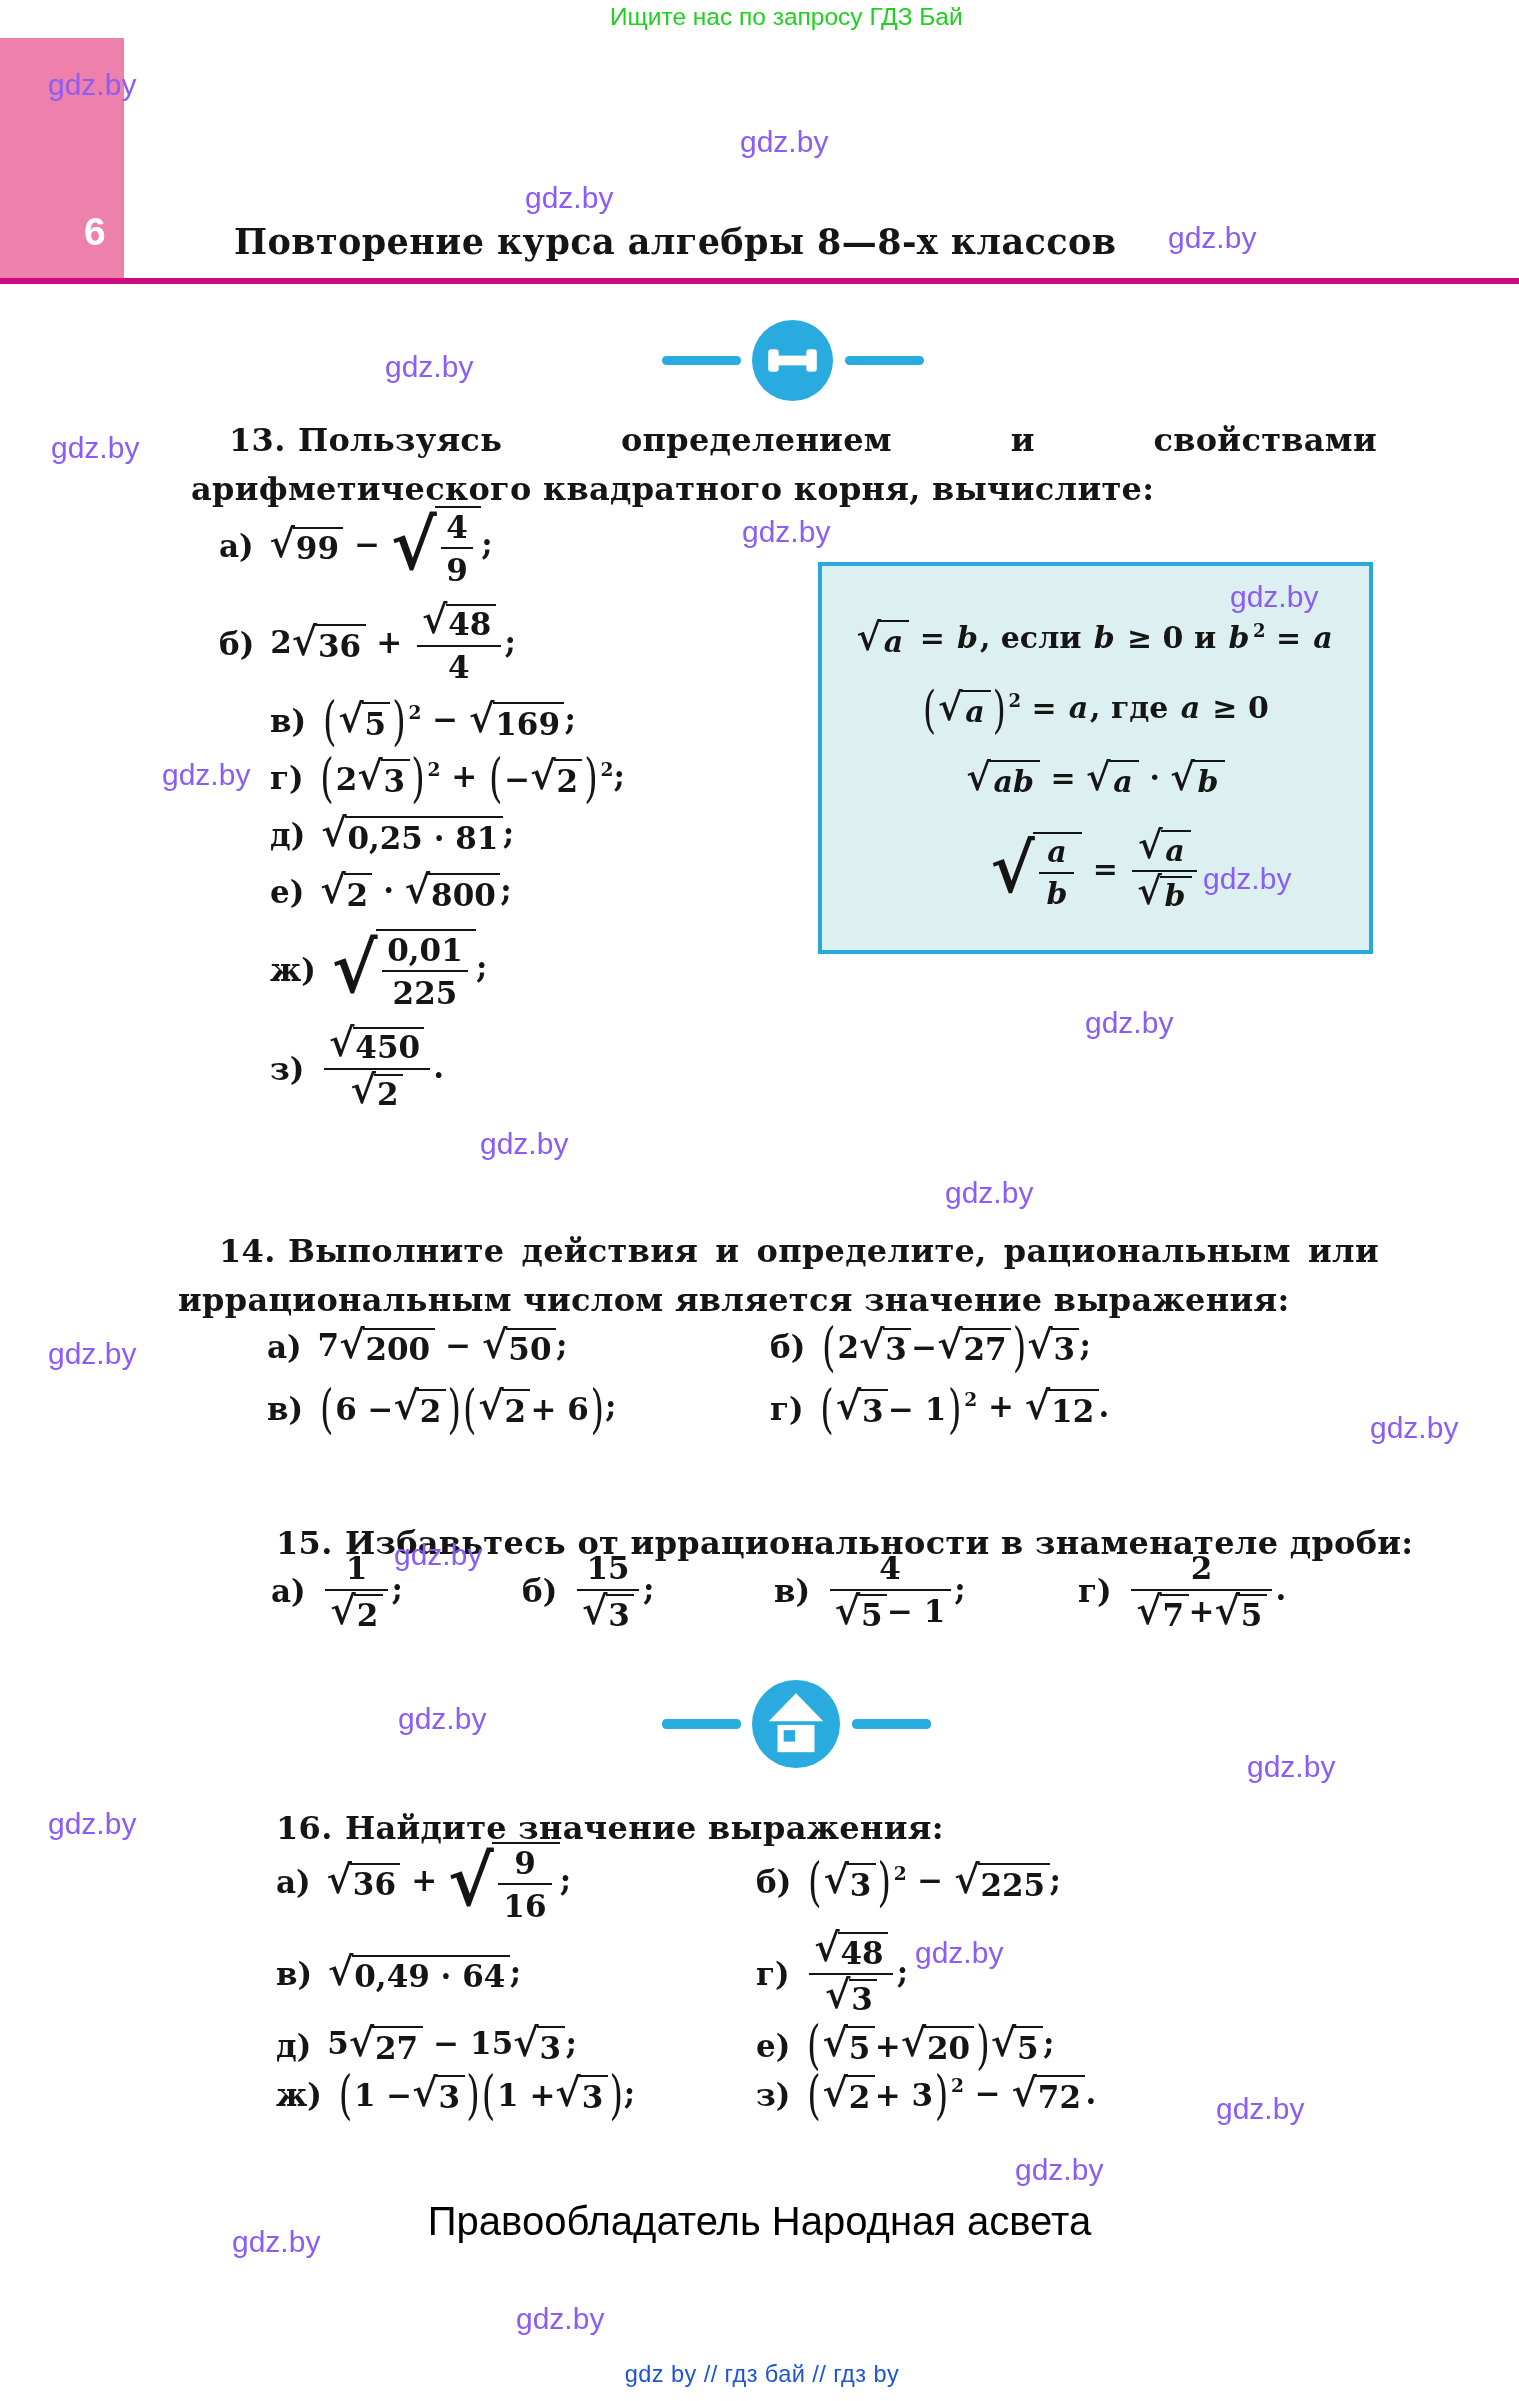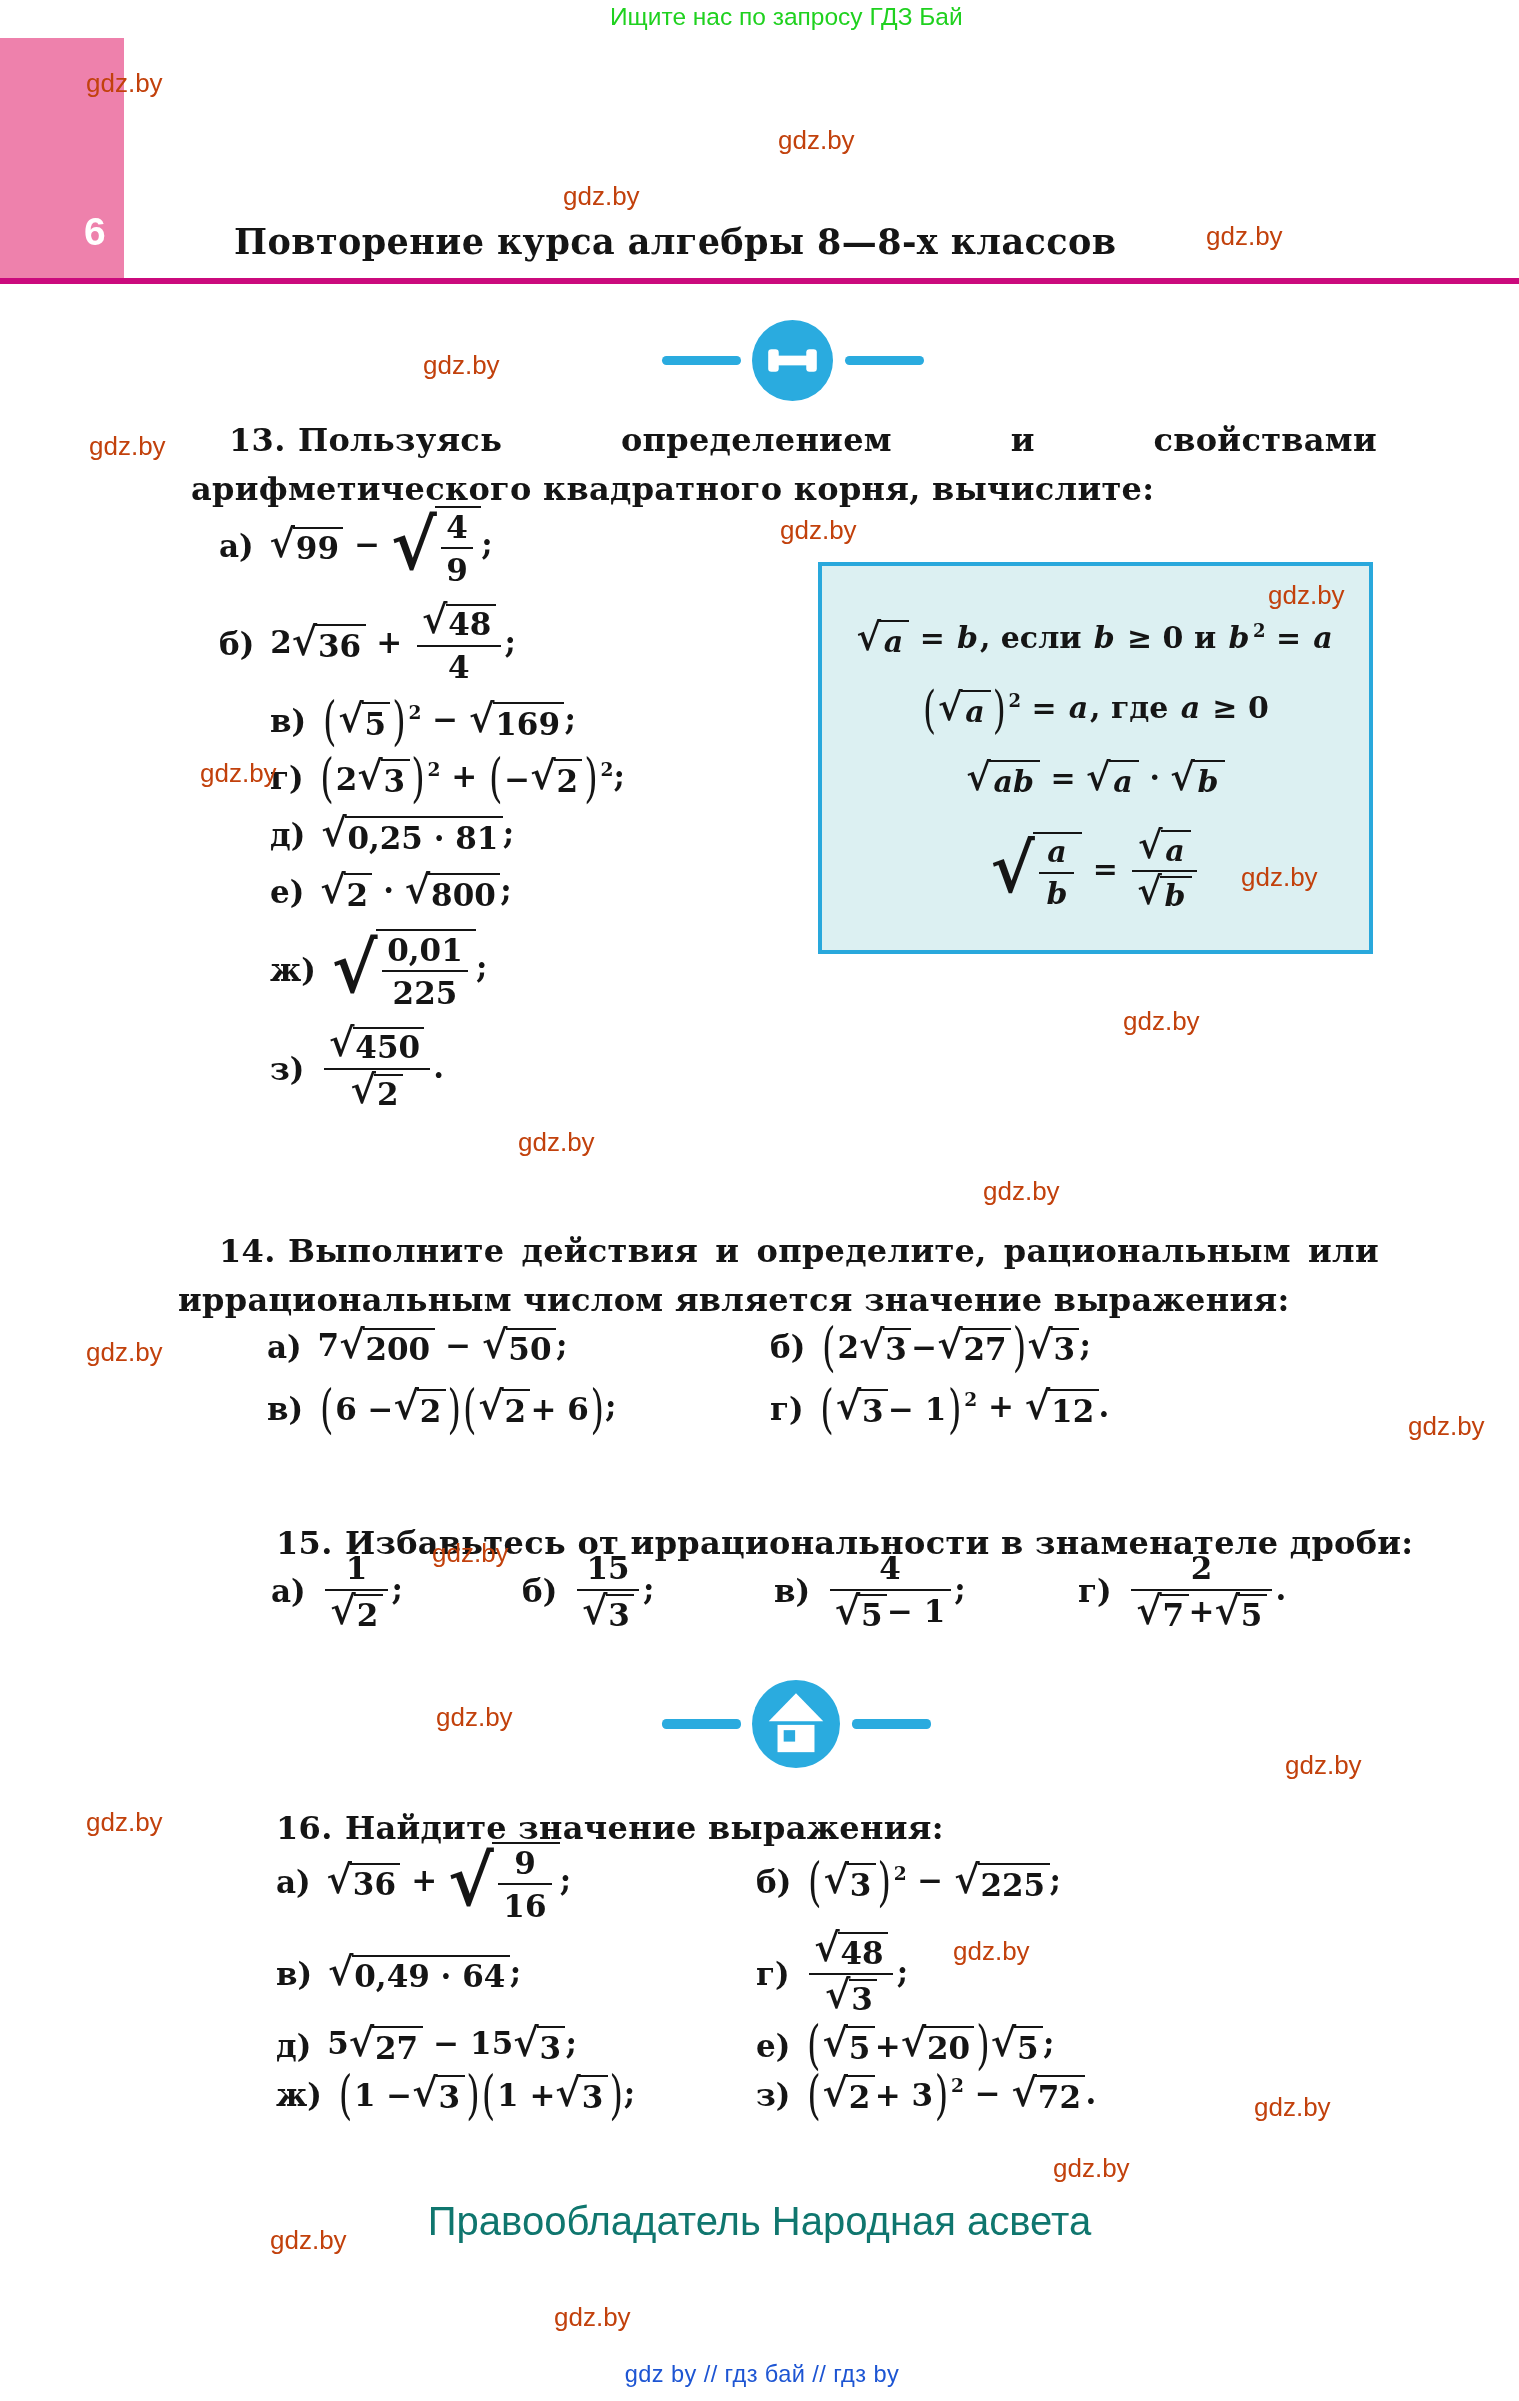--- a/index.html
+++ b/index.html
@@ -1,21 +1,21 @@
 <!DOCTYPE html>
 <html style="font-size:14px"><head>
 <meta charset="utf-8">
 <style>
   html,body{margin:0;padding:0;}
   body{
     position:relative;width:1519px;height:2401px;background:#ffffff;
     font-family:"DejaVu Serif",serif;color:#151515;overflow:hidden;
   }
   
-  .wm{position:absolute;font-family:"Liberation Sans",sans-serif;font-size:26px;color:#c2410c;white-space:nowrap;margin-left:38px;}
+  .wm{position:absolute;font-family:"Liberation Sans",sans-serif;font-size:30px;color:#8b5cf6;white-space:nowrap;}
   
   .green-banner{position:absolute;left:567px;top:2.6px;font-family:"Liberation Sans",sans-serif;
     font-size:24.5px;color:#1fd11f;white-space:nowrap;margin-left:43px;}
   
   .pink-block{position:absolute;left:0;top:38px;width:124px;height:241px;background:#ee81ac;}
   .pagenum{position:absolute;left:84px;top:210px;font-family:"Liberation Sans",sans-serif;
     font-weight:bold;font-size:39px;color:#ffffff;}
   .title{position:absolute;left:234px;top:221px;margin:0;font-size:35px;font-weight:700;white-space:nowrap;letter-spacing:0.4px;}
   .rule{position:absolute;left:0;top:278px;width:1519px;height:6.1px;background:#cb0a7d;}
   
@@ -50,21 +50,21 @@
   .fn{display:flex;justify-content:center;align-items:flex-end;border-bottom:2.6px solid currentColor;
     padding:0 5.3px 3.5px;line-height:1.1;}
   .fd{display:flex;justify-content:center;align-items:flex-start;padding:3.5px 5.3px 0;line-height:1.1;}
   .pw{display:inline-flex;align-items:center;vertical-align:middle;}
   .pp{display:inline-block;transform:scaleY(1.5);line-height:1;font-weight:400;font-size:1.12em;padding:0 0.9px;}
   .pb{display:inline-flex;align-items:center;padding:0 0.9px;}
   sup.sp{font-size:0.6em;line-height:0;margin-left:1.8px;}
   i{font-style:italic;padding:0 1.8px;}
   
   .copyright{position:absolute;left:0;right:0;top:2199px;text-align:center;
-    font-family:"Liberation Sans",sans-serif;font-size:40px;color:#0f766e;}
+    font-family:"Liberation Sans",sans-serif;font-size:40px;color:#000000;}
   .blue-footer{position:absolute;left:5px;right:0;top:2361px;text-align:center;
     font-family:"Liberation Sans",sans-serif;font-size:23.6px;color:#1d55d3;letter-spacing:0.4px;}
 </style>
 </head>
 <body>
 
 <div class="green-banner">Ищите нас по запросу ГДЗ Бай</div>
 
 <div class="pink-block"></div>
 <div class="pagenum">6</div>

